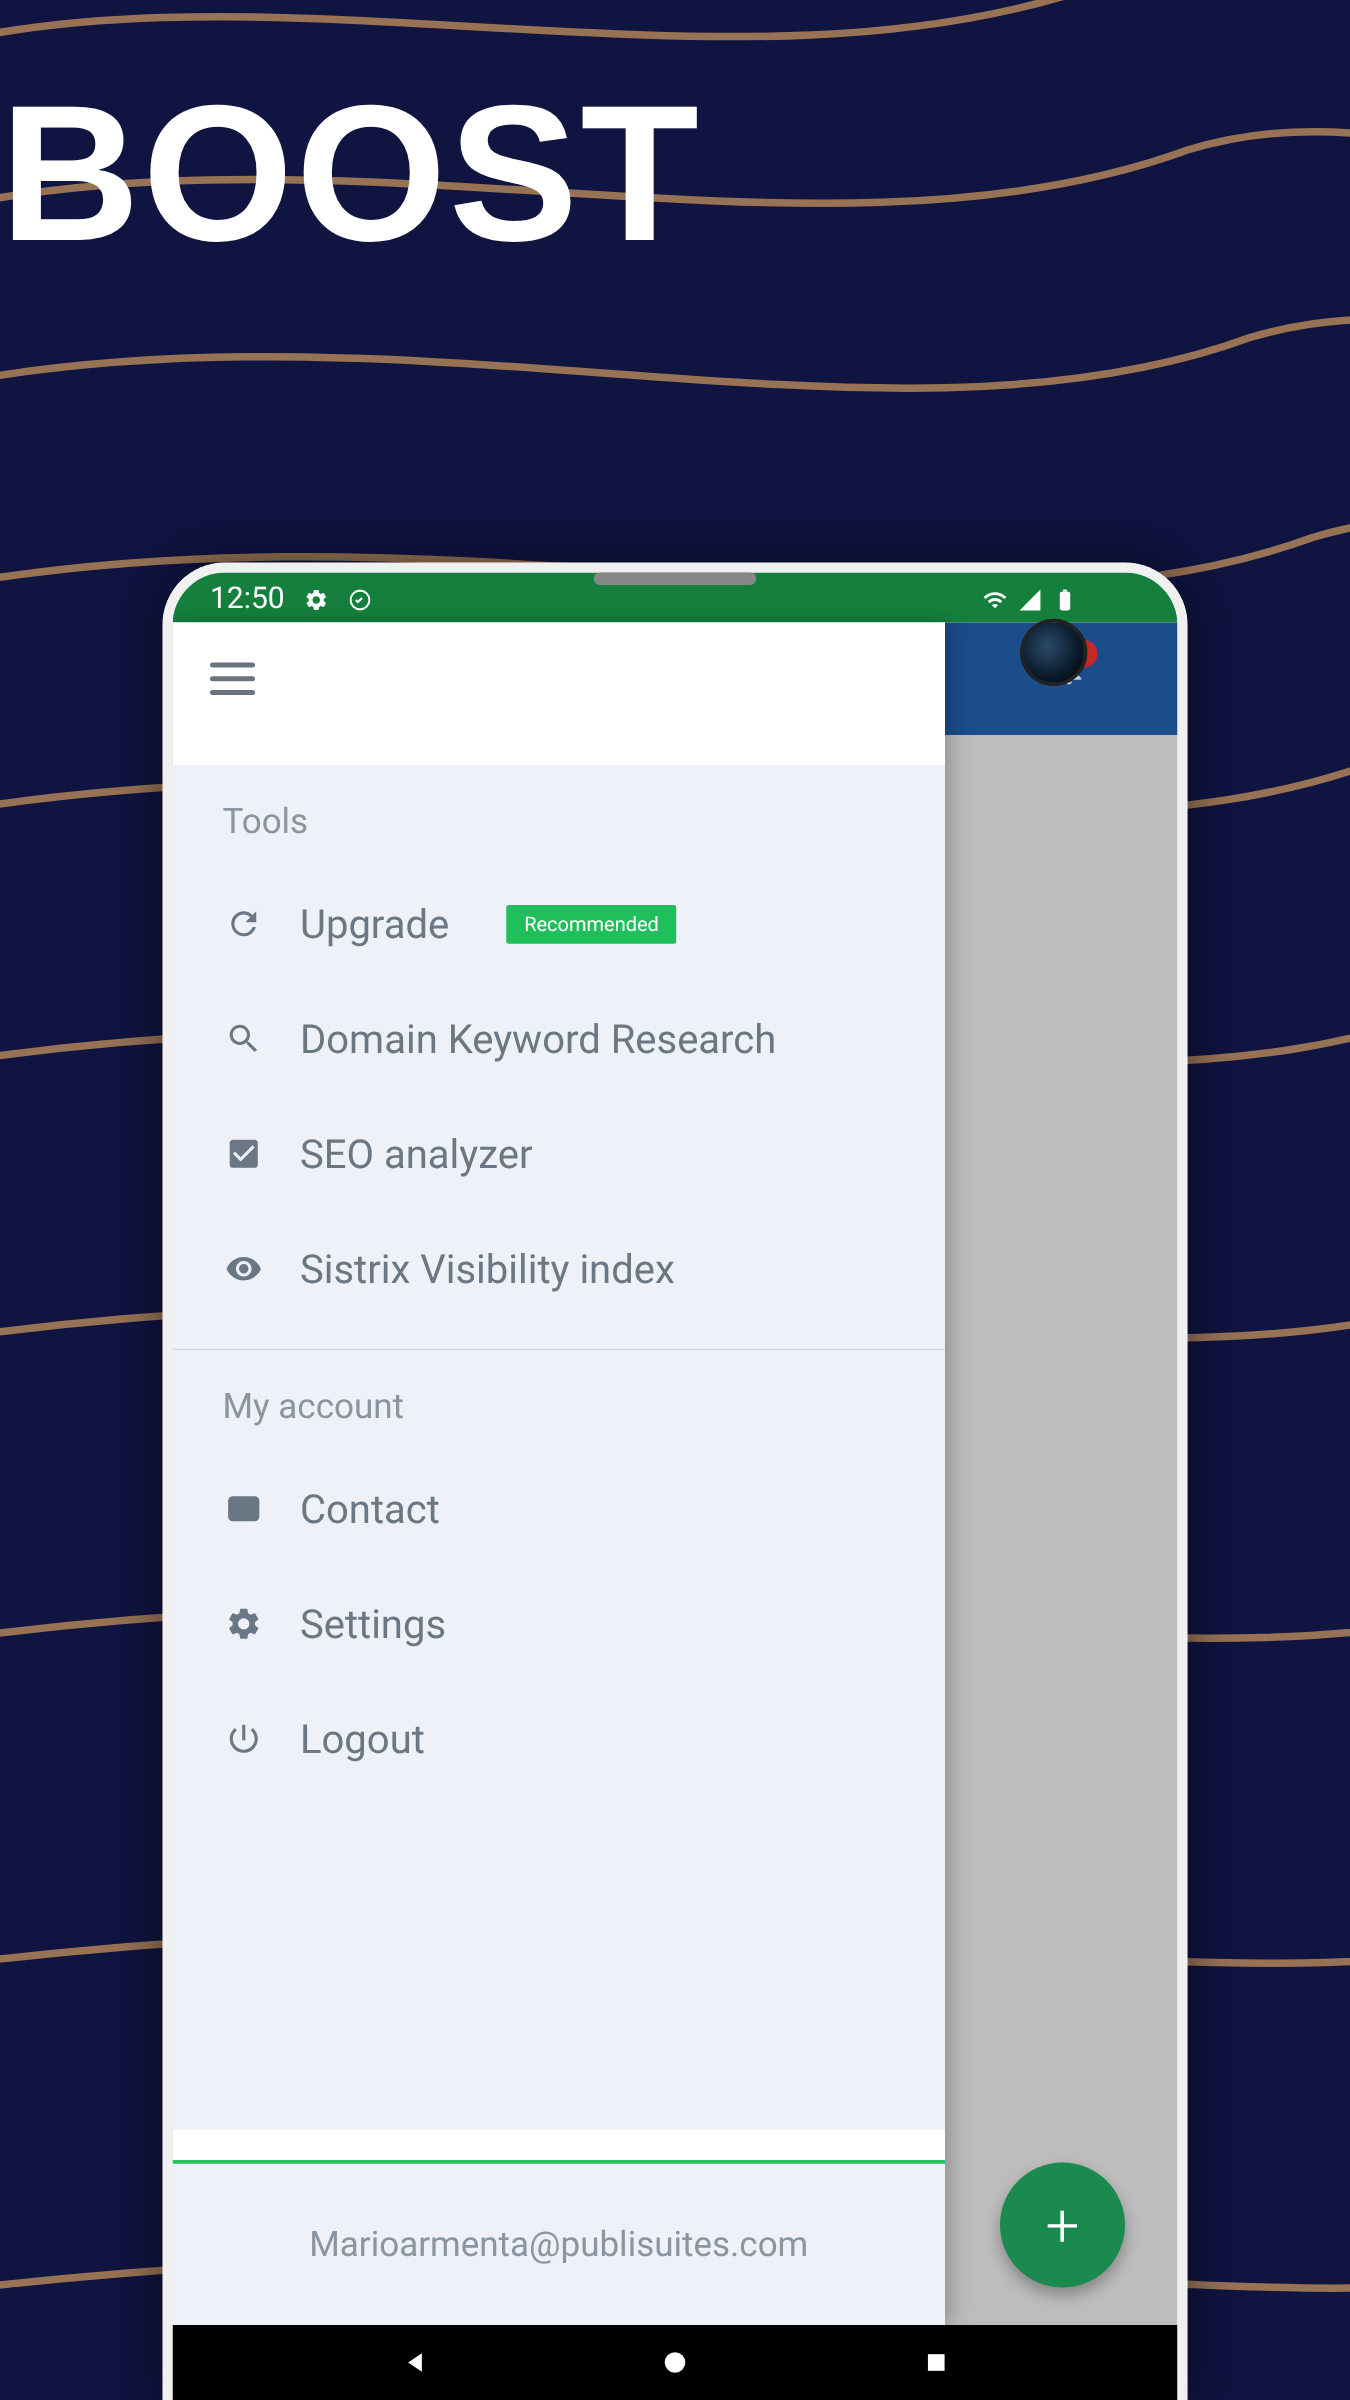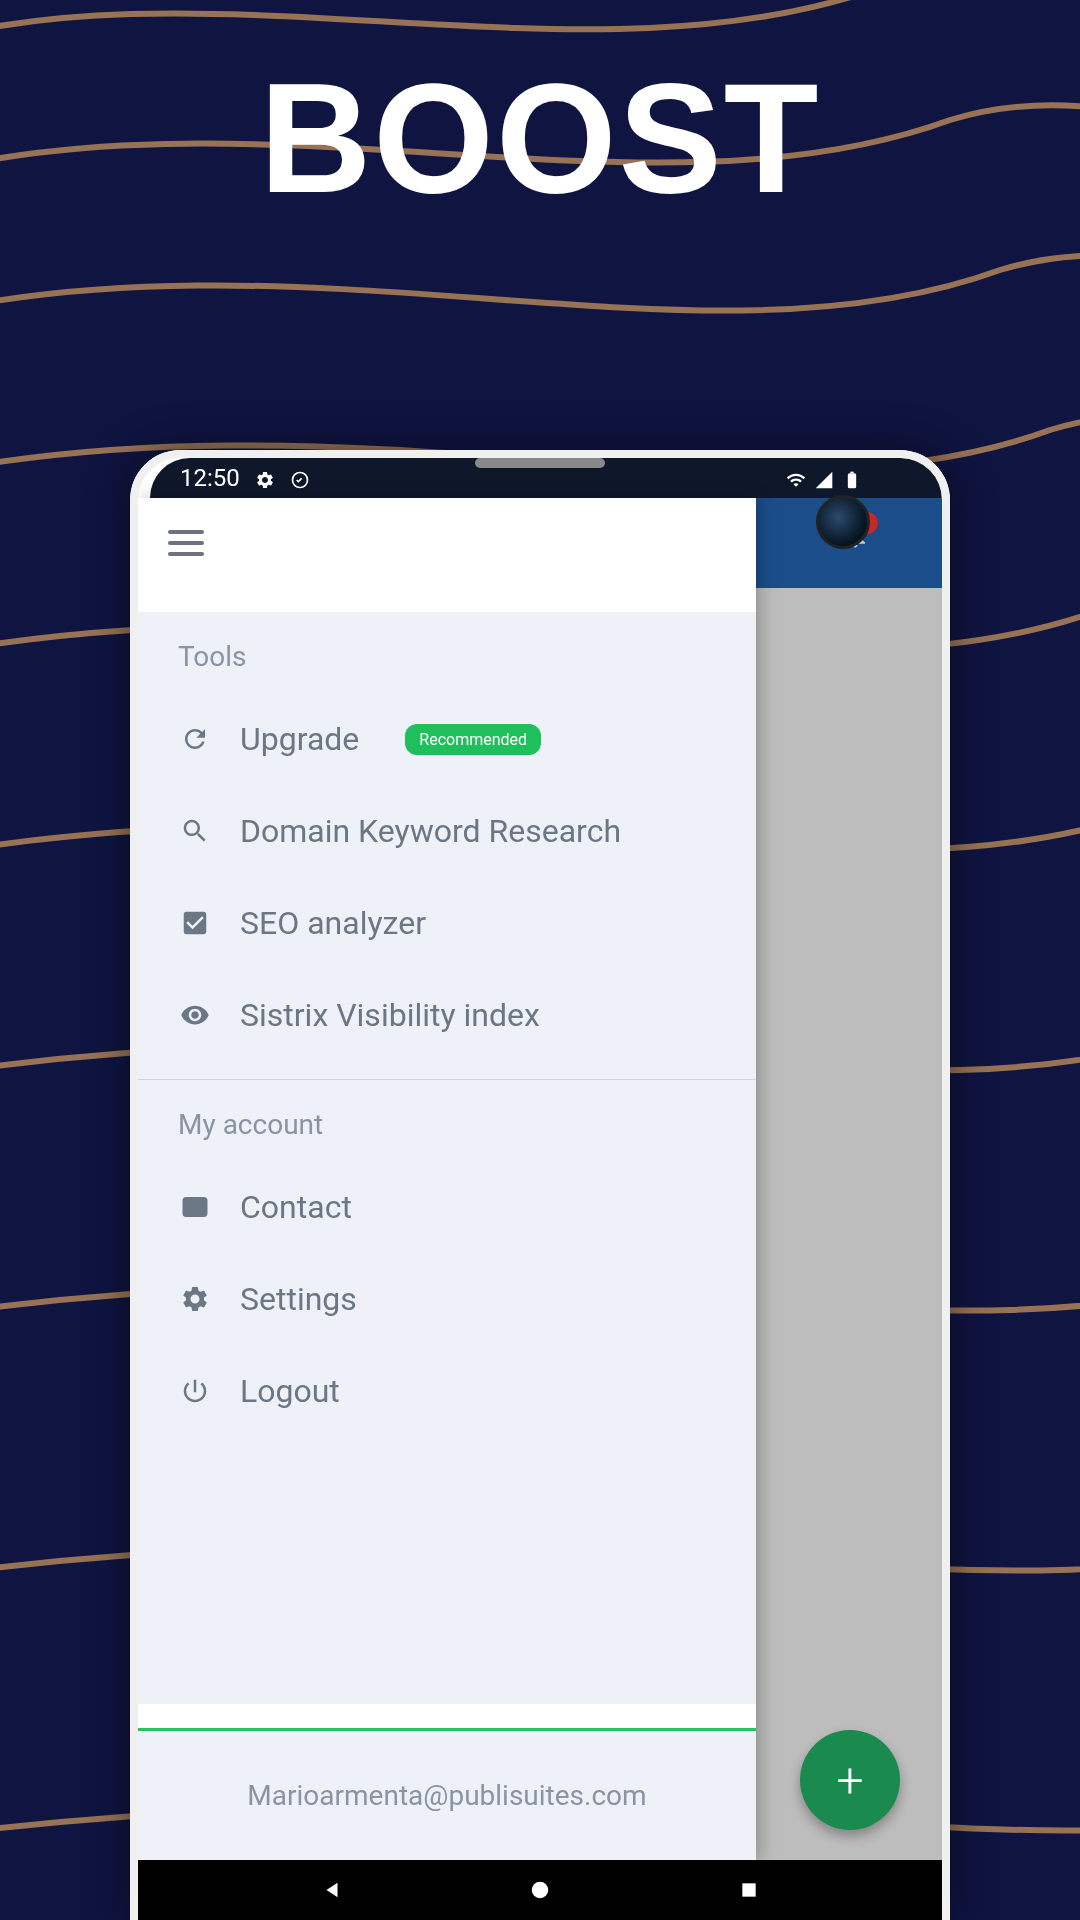--- a/index.html
+++ b/index.html
@@ -16,21 +16,20 @@
     inset: 0;
     width: 100%;
     height: 100%;
   }
   
   .hero {
     position: absolute;
     top: 50px;
     left: 0;
     right: 0;
-    text-align: center;
     color: #fff;
   }
   .hero-title {
     font-size: 155px;
     font-weight: 900;
     letter-spacing: 2px;
     font-family: Impact, "Arial Black", sans-serif;
     text-transform: uppercase;
   }
   .hero-sub {
@@ -78,24 +77,24 @@
     height: 54px;
     background: radial-gradient(circle at 40% 40%, #2a4a6a 0%, #0a1a2a 60%, #000 100%);
     border-radius: 50%;
     border: 3px solid #222;
     z-index: 60;
   }
   
   .statusbar {
     position: absolute;
     top: 8px;
-    left: 20px;
+    left: 8px;
     right: 8px;
     height: 40px;
-    background: #0f172a;
+    background: #15803d;
     border-radius: 42px 42px 0 0;
     display: flex;
     align-items: center;
     justify-content: space-between;
     padding: 0 30px;
     color: #fff;
     font-size: 24px;
   }
   .statusbar-left { display: flex; align-items: center; gap: 15px; }
   .statusbar-right { display: flex; align-items: center; gap: 8px; padding-right: 50px; }
@@ -202,21 +201,21 @@
     background: #b6d6f0;
   }
   .menu-icon { width: 34px; height: 34px; flex-shrink: 0; display: flex; align-items: center; justify-content: center; }
   .menu-icon svg { width: 30px; height: 30px; fill: #6b7785; }
   .menu-icon.active svg { fill: #6b7785; }
   .badge {
     background: #1fbf5c;
     color: #fff;
     font-size: 16px;
     padding: 6px 14px;
-    border-radius: 12px;
+    border-radius: 2px;
     margin-left: 18px;
   }
   .divider {
     height: 1px;
     background: #d0d5dd;
     margin: 18px 0 0 0;
   }
   
   .drawer-footer {
     border-top: 3px solid #22c55e;

